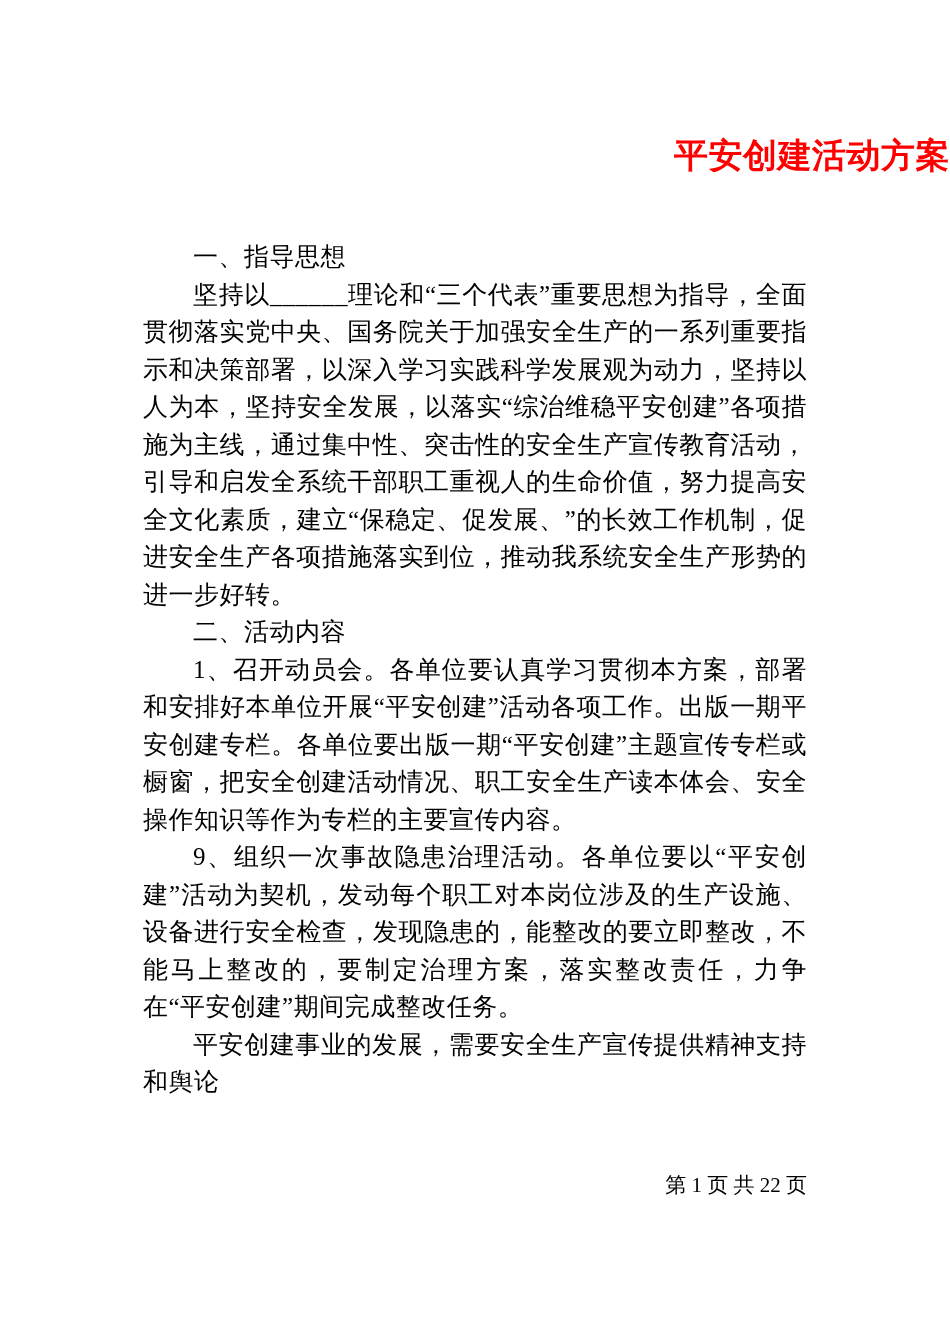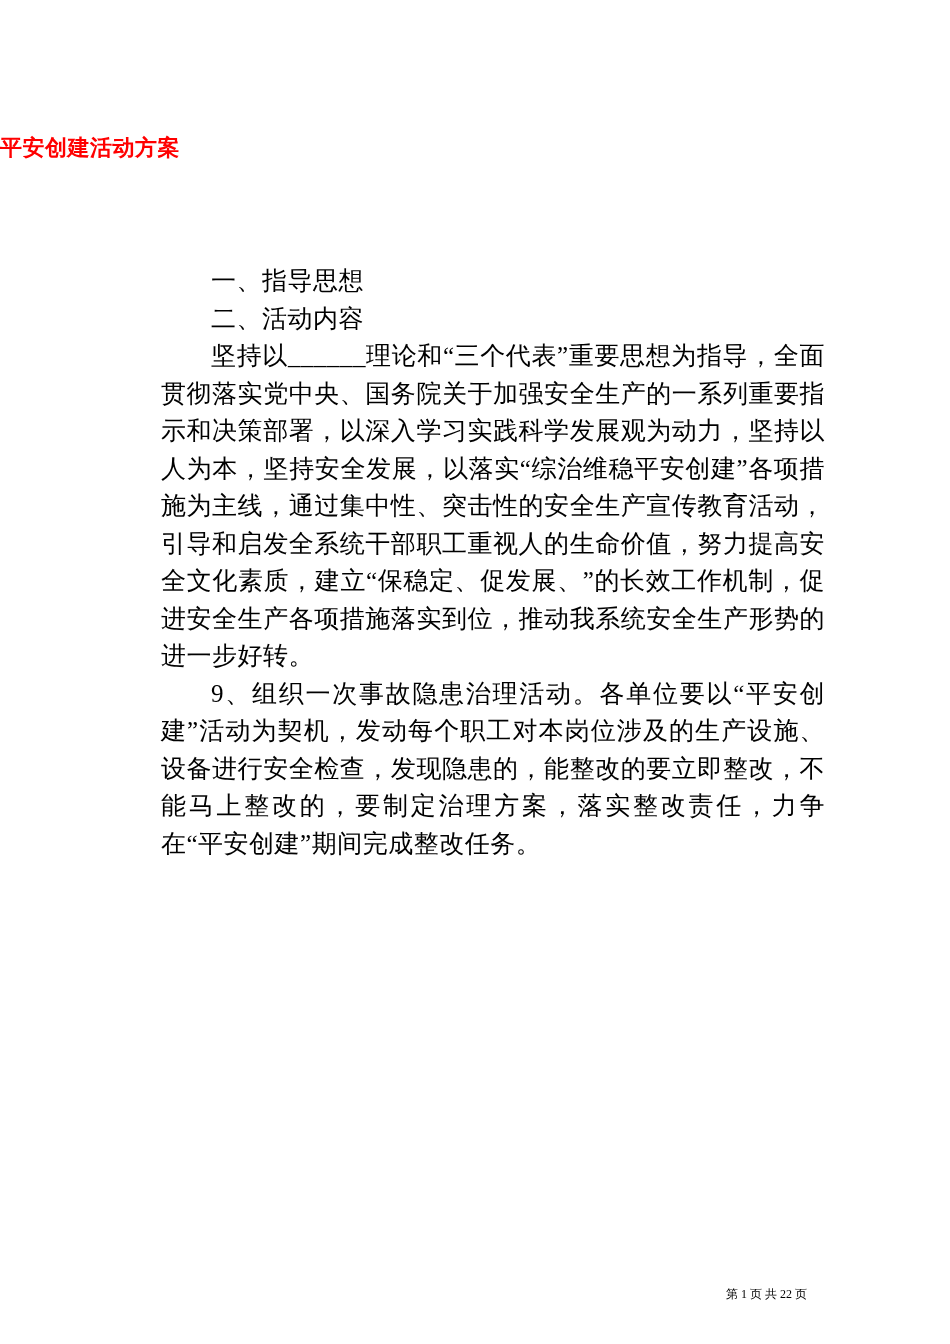--- a/index.html
+++ b/index.html
@@ -14,61 +14,62 @@
     background: #ffffff;
     overflow: hidden;
     font-family: "Liberation Serif", "DejaVu Serif", serif;
     color: #000000;
   }
   .doc-title {
     position: absolute;
     top: 133px;
     left: 0;
     width: 100%;
-    text-align: left;
-    font-size: 22px;
+    text-align: right;
+    font-size: 34px;
     font-weight: bold;
     color: #ff0000;
     letter-spacing: 0.5px;
   }
   .content {
     position: absolute;
     top: 238px;
-    left: 161px;
+    left: 143px;
     width: 664px;
     font-size: 25px;
     line-height: 37.5px;
     letter-spacing: 0.5px;
     text-align: justify;
     text-justify: inter-character;
-    margin-top: 24px;
   }
   .content p {
     margin: 0;
     padding: 0;
     text-indent: 2em;
   }
   .footer {
     position: absolute;
-    top: 1284px;
+    top: 1175px;
     right: 143px;
-    font-size: 12px;
+    font-size: 21px;
     line-height: 20px;
     color: #000000;
   }
 </style>
 </head>
 <body>
 
 <div class="page">
 
   <div class="doc-title">平安创建活动方案</div>
 
   <div class="content">
     <p>一、指导思想</p>
+    <p>坚持以______理论和“三个代表”重要思想为指导，全面贯彻落实党中央、国务院关于加强安全生产的一系列重要指示和决策部署，以深入学习实践科学发展观为动力，坚持以人为本，坚持安全发展，以落实“综治维稳平安创建”各项措施为主线，通过集中性、突击性的安全生产宣传教育活动，引导和启发全系统干部职工重视人的生命价值，努力提高安全文化素质，建立“保稳定、促发展、”的长效工作机制，促进安全生产各项措施落实到位，推动我系统安全生产形势的进一步好转。</p>
     <p>二、活动内容</p>
-    <p>坚持以______理论和“三个代表”重要思想为指导，全面贯彻落实党中央、国务院关于加强安全生产的一系列重要指示和决策部署，以深入学习实践科学发展观为动力，坚持以人为本，坚持安全发展，以落实“综治维稳平安创建”各项措施为主线，通过集中性、突击性的安全生产宣传教育活动，引导和启发全系统干部职工重视人的生命价值，努力提高安全文化素质，建立“保稳定、促发展、”的长效工作机制，促进安全生产各项措施落实到位，推动我系统安全生产形势的进一步好转。</p>
+    <p>1、召开动员会。各单位要认真学习贯彻本方案，部署和安排好本单位开展“平安创建”活动各项工作。出版一期平安创建专栏。各单位要出版一期“平安创建”主题宣传专栏或橱窗，把安全创建活动情况、职工安全生产读本体会、安全操作知识等作为专栏的主要宣传内容。</p>
     <p>9、组织一次事故隐患治理活动。各单位要以“平安创建”活动为契机，发动每个职工对本岗位涉及的生产设施、设备进行安全检查，发现隐患的，能整改的要立即整改，不能马上整改的，要制定治理方案，落实整改责任，力争在“平安创建”期间完成整改任务。</p>
+    <p>平安创建事业的发展，需要安全生产宣传提供精神支持和舆论</p>
   </div>
 
   <div class="footer">第 1 页 共 22 页</div>
 
 </div>
 
 </body></html>

